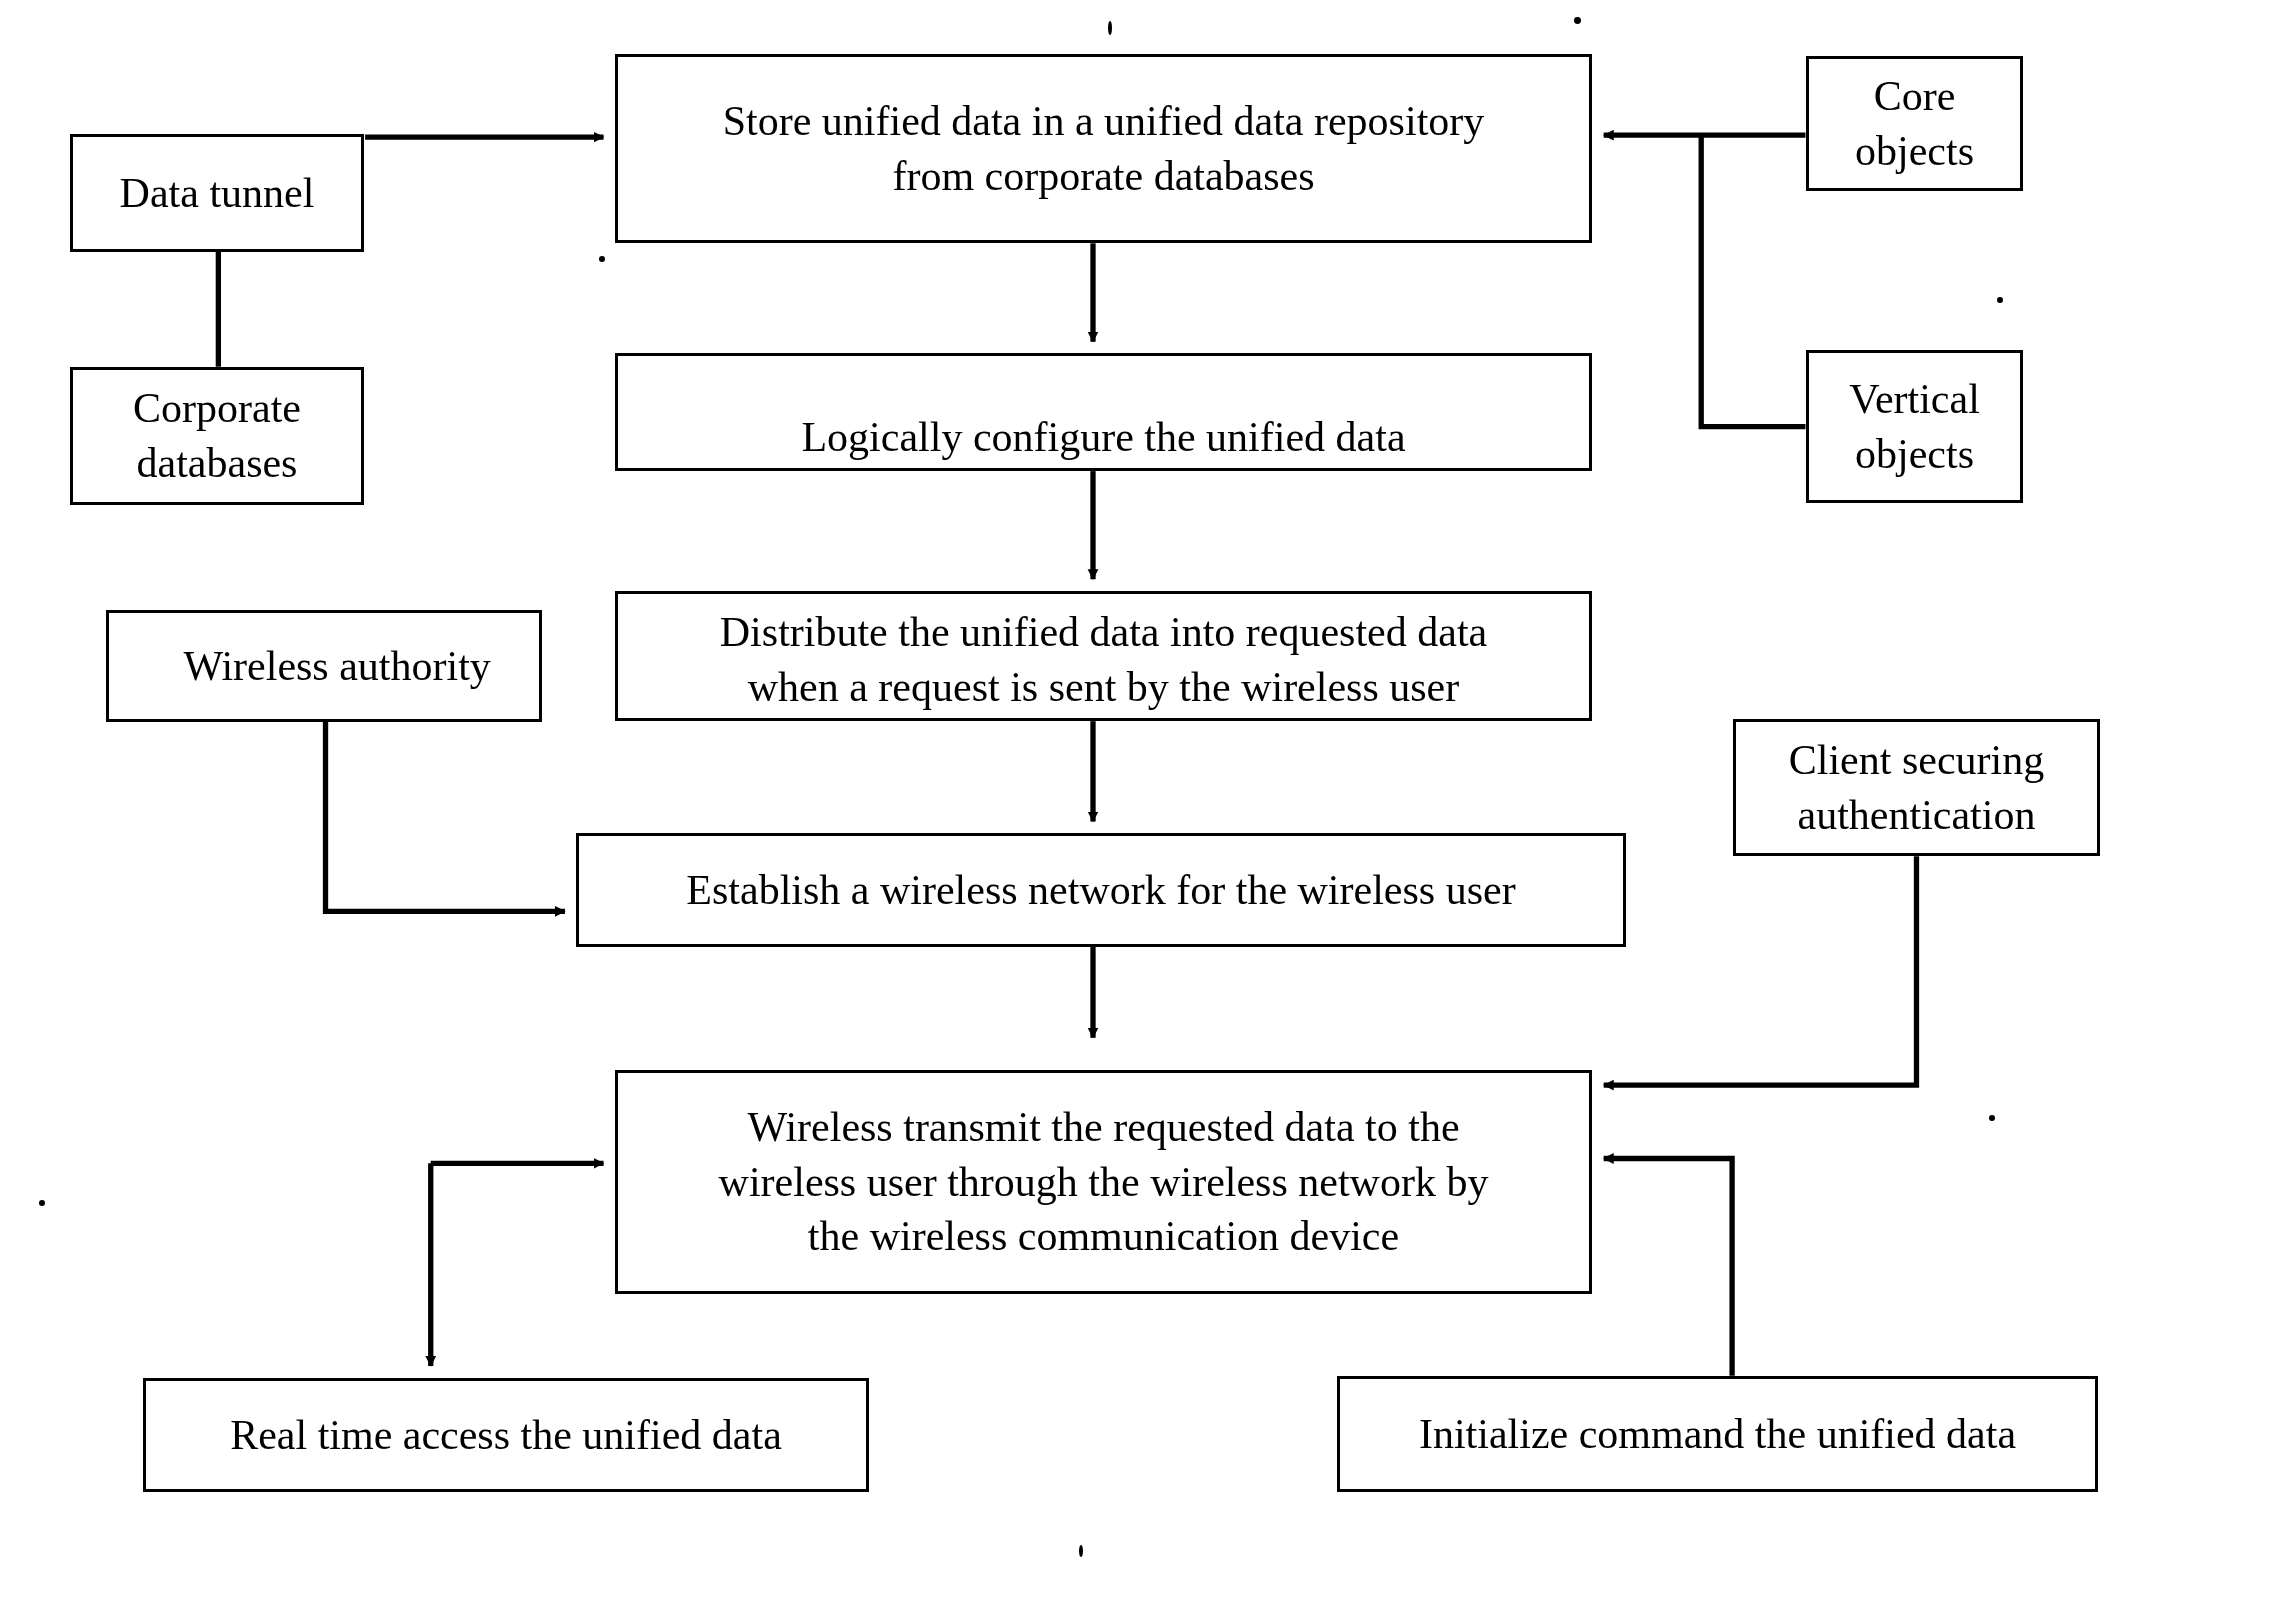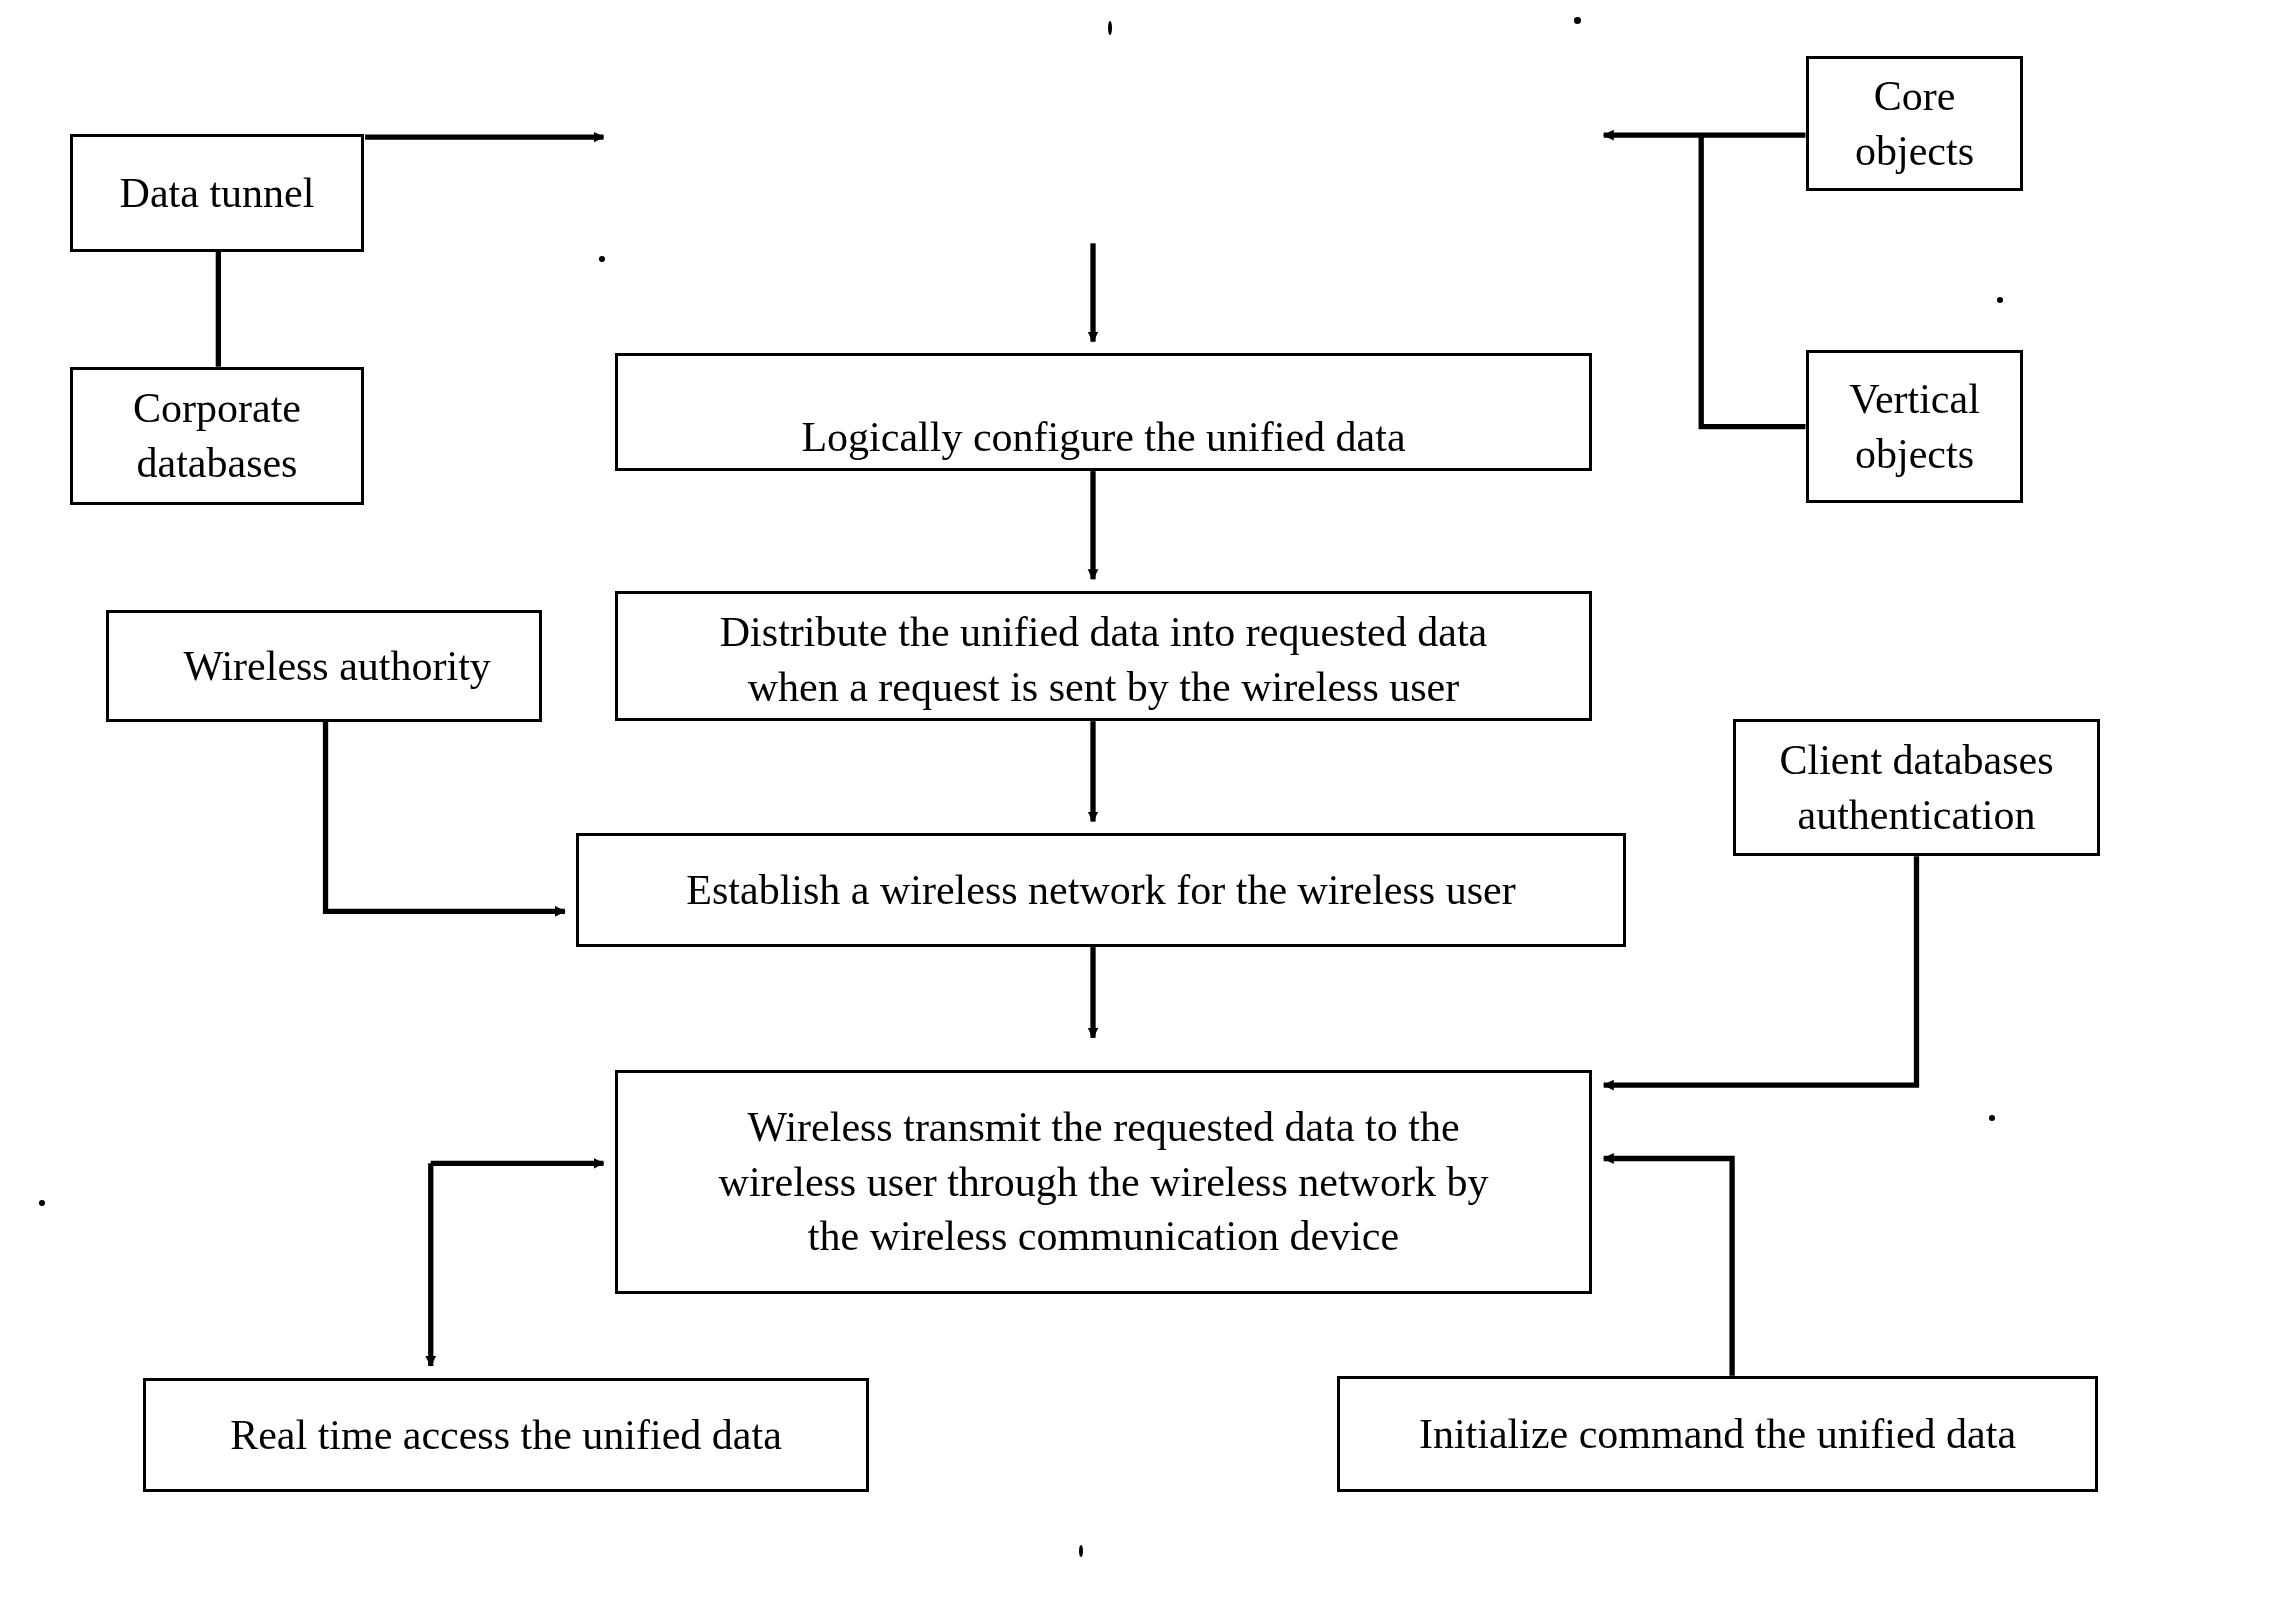--- a/index.html
+++ b/index.html
@@ -100,20 +100,24 @@
 
   <div class="node f-lg" style="left:70px;top:98px;width:294px;height:118px;margin-top:36px;">
     <span class="node-label">Data tunnel</span>
   </div>
 
   <div class="node f-lg" style="left:70px;top:367px;width:294px;height:138px;">
     <span class="node-label">Corporate
 databases</span>
   </div>
 
+  <div class="node f-lg" style="left:615px;top:54px;width:977px;height:189px;">
+    <span class="node-label">Store unified data in a unified data repository
+from corporate databases</span>
+  </div>
 
   <div class="node f-lg" style="left:1806px;top:56px;width:217px;height:135px;">
     <span class="node-label">Core
 objects</span>
   </div>
 
   <div class="node f-lg" style="left:1806px;top:350px;width:217px;height:153px;">
     <span class="node-label">Vertical
 objects</span>
   </div>
@@ -129,21 +133,21 @@
 
   <div class="node f-lg" style="left:106px;top:610px;width:436px;height:112px;padding-left:36px;">
     <span class="node-label">Wireless authority</span>
   </div>
 
   <div class="node f-lg" style="left:576px;top:833px;width:1050px;height:114px;">
     <span class="node-label">Establish a wireless network for the wireless user</span>
   </div>
 
   <div class="node f-lg" style="left:1733px;top:719px;width:367px;height:137px;">
-    <span class="node-label">Client databases
+    <span class="node-label">Client securing
 authentication</span>
   </div>
 
   <div class="node f-lg" style="left:615px;top:1050px;width:977px;height:224px;margin-top:20px;">
     <span class="node-label">Wireless transmit the requested data to the
 wireless user through the wireless network by
 the wireless communication device</span>
   </div>
 
   <div class="node f-lg" style="left:143px;top:1378px;width:726px;height:114px;">

